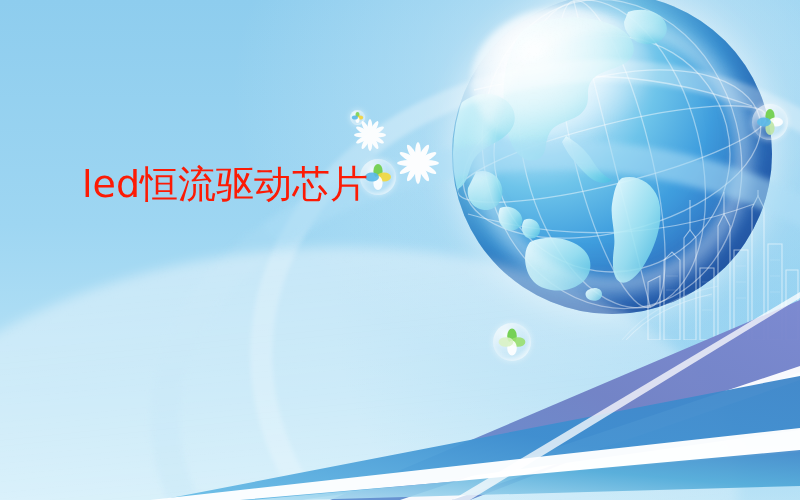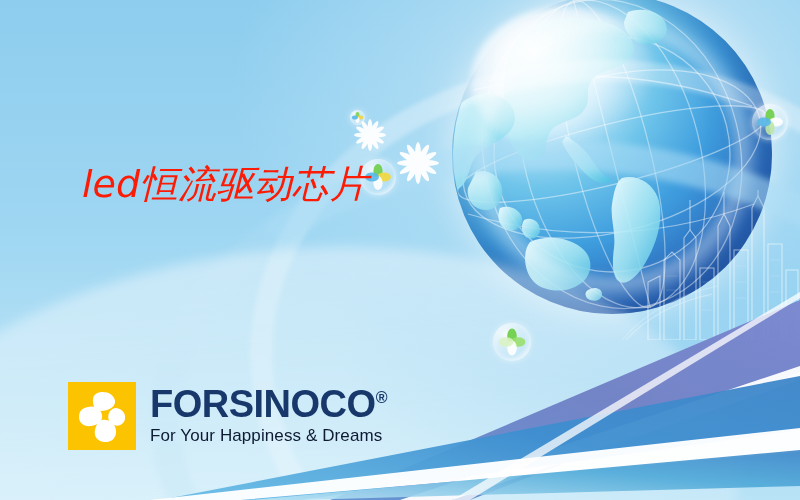--- a/index.html
+++ b/index.html
@@ -114,21 +114,21 @@
   .headline {
     position: absolute;
     left: 82px; top: 158px;
     color: #fc1b05;
     font-size: 38px;
     line-height: 1.38;
     letter-spacing: 0px;
     white-space: nowrap;
     font-family: "DejaVu Sans", "Liberation Sans", sans-serif;
   }
-  .headline .l1 { display: block; font-style: italic; }
+  .headline .l1 { display: block; }
   .headline .l2 { display: block; margin-left: 16px; letter-spacing: 2px; }
 
   
   .logo { position: absolute; left: 68px; top: 382px; display: flex; align-items: center; }
   .logo-mark {
     width: 68px; height: 68px;
     background: #fcc300;
     display: block;
     flex: 0 0 auto;
   }
@@ -369,29 +369,14 @@
         <ellipse rx="4.8" ry="7.4" cy="-6" transform="rotate(180)" fill="#ffffff" opacity="0.9"></ellipse>
         <ellipse rx="4.8" ry="7.4" cy="-6" transform="rotate(270)" fill="#d9f2c4" opacity="0.9"></ellipse>
       </g>
     </svg>
   </div>
 
   <div class="headline">
     <span class="l1">led恒流驱动芯片</span>
   </div>
 
-  <div class="logo">
-    <svg class="logo-mark" viewBox="0 0 68 68">
-      <rect x="0" y="0" width="68" height="68" fill="#fcc300"></rect>
-      <g fill="#ffffff">
-        <path d="M33 10 C41 10 47 15 47 21 C47 26 42 29 35 29 C29 29 25 26 25 21 C25 15 27 10 33 10 Z" transform="rotate(-12 34 20)"></path>
-        <path d="M20 25 C27 23 33 27 34 33 C35 39 30 43 23 44 C16 45 11 41 11 35 C11 29 14 26 20 25 Z"></path>
-        <path d="M48 26 C54 27 58 31 57 37 C56 42 51 45 46 43 C41 41 39 36 41 31 C42 28 45 26 48 26 Z"></path>
-        <path d="M34 38 C41 37 47 41 48 48 C49 55 44 60 37 60 C30 60 26 55 27 48 C28 42 30 39 34 38 Z" transform="rotate(6 37 49)"></path>
-      </g>
-    </svg>
-    <div class="logo-text">
-      <span class="logo-word"><span>FORSINOCO</span><sup>®</sup></span>
-      <span class="logo-tag">For Your Happiness &amp; Dreams</span>
-    </div>
-  </div>
 
 </div>
 
 </body></html>

